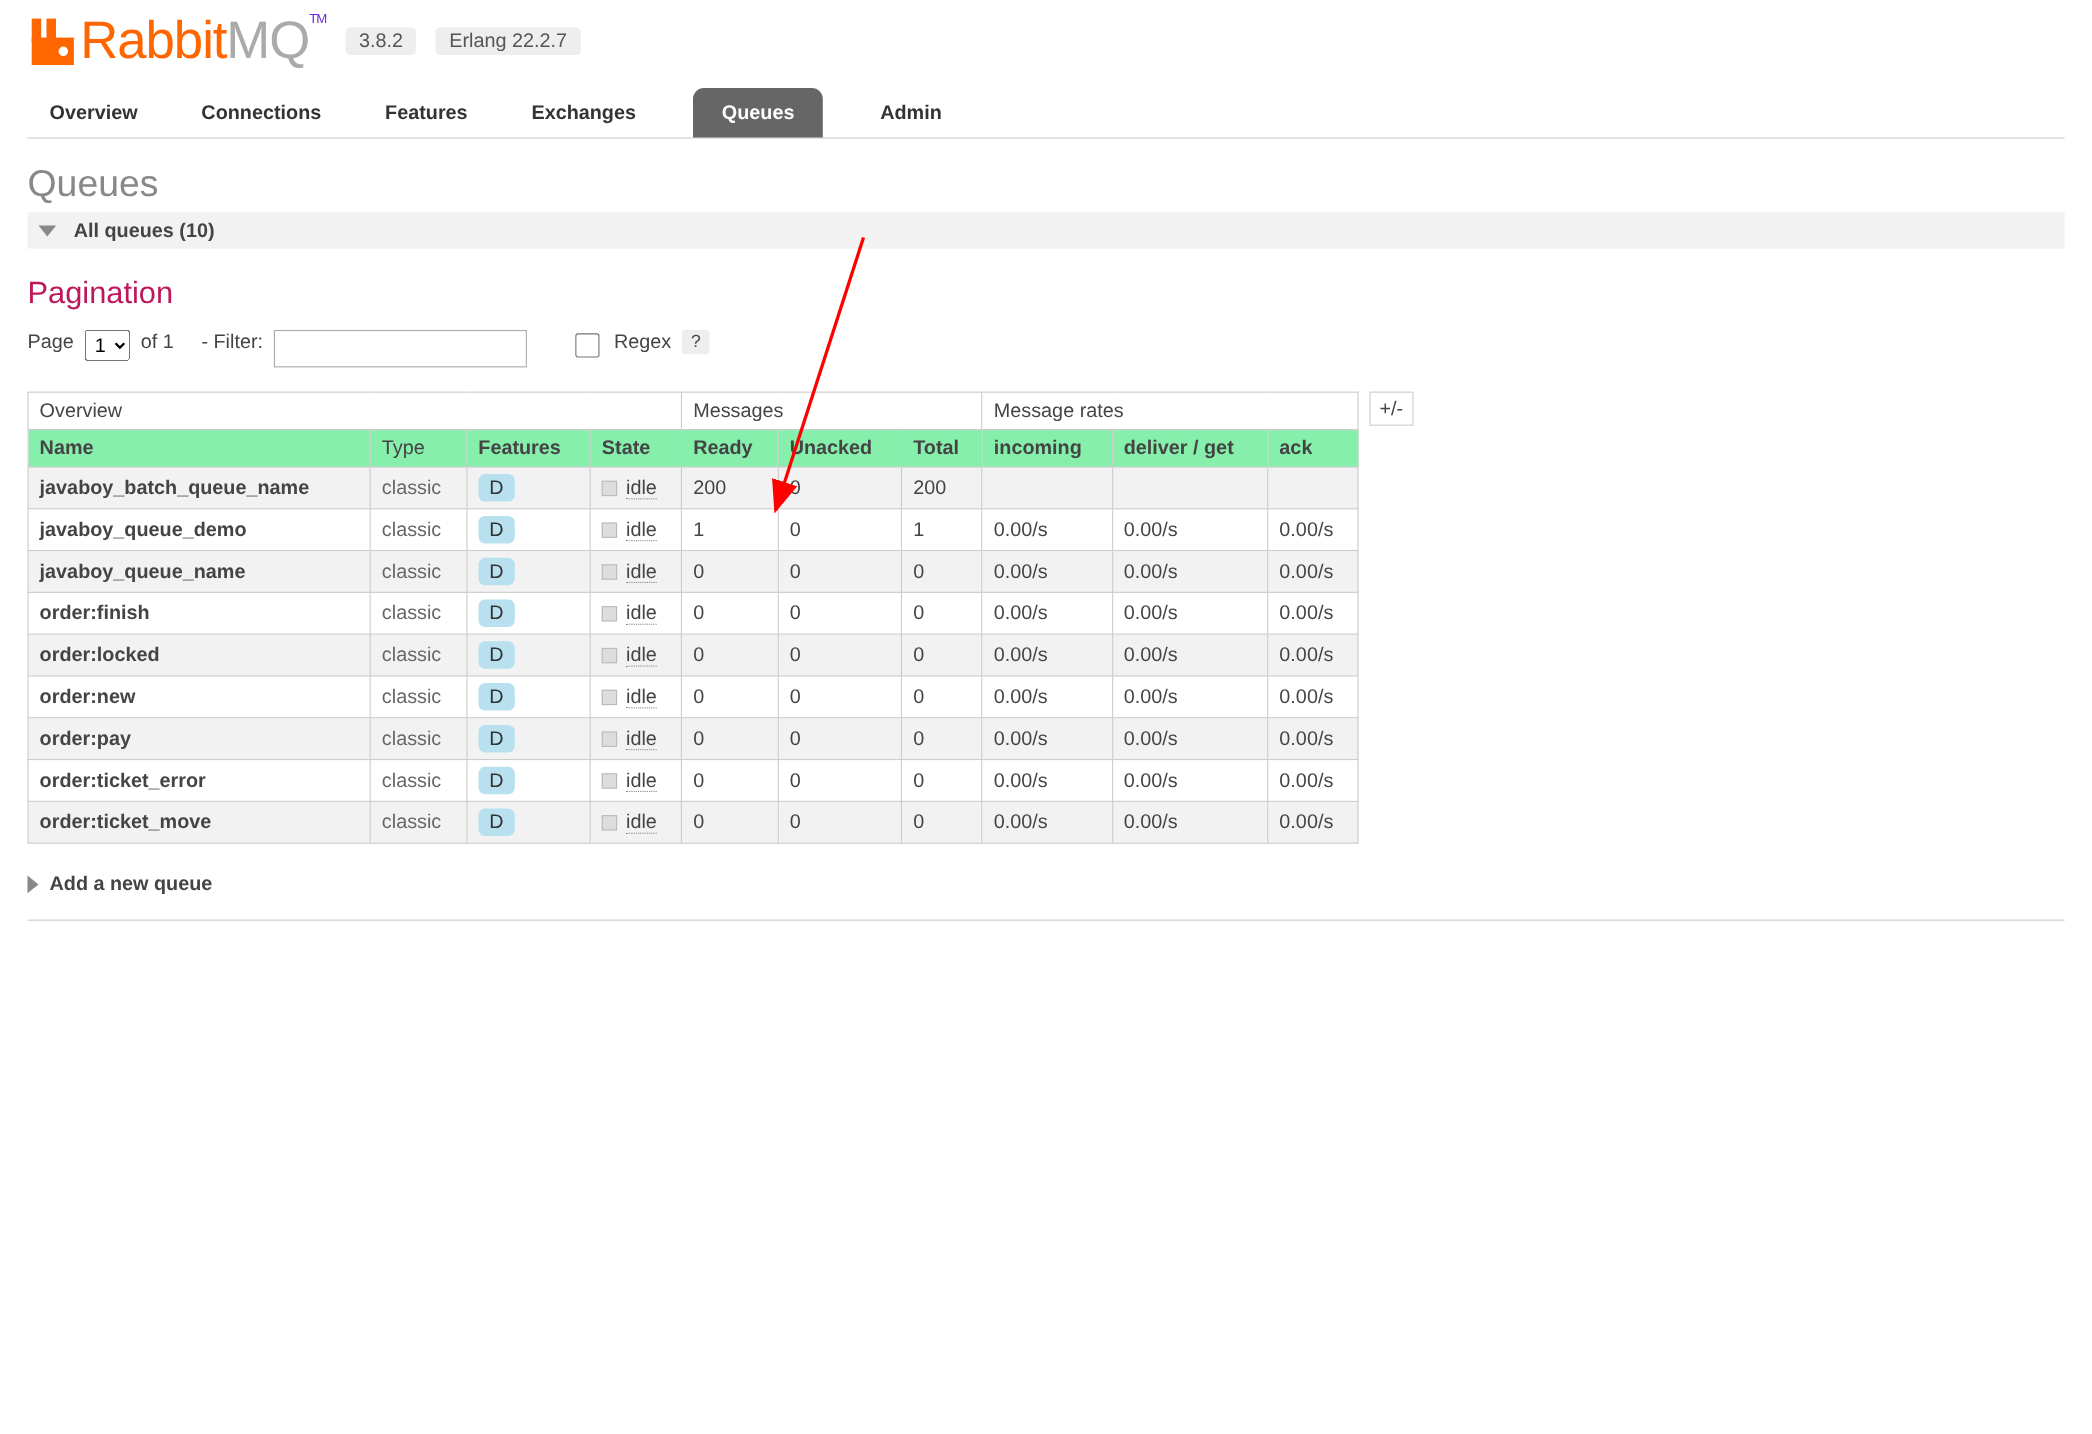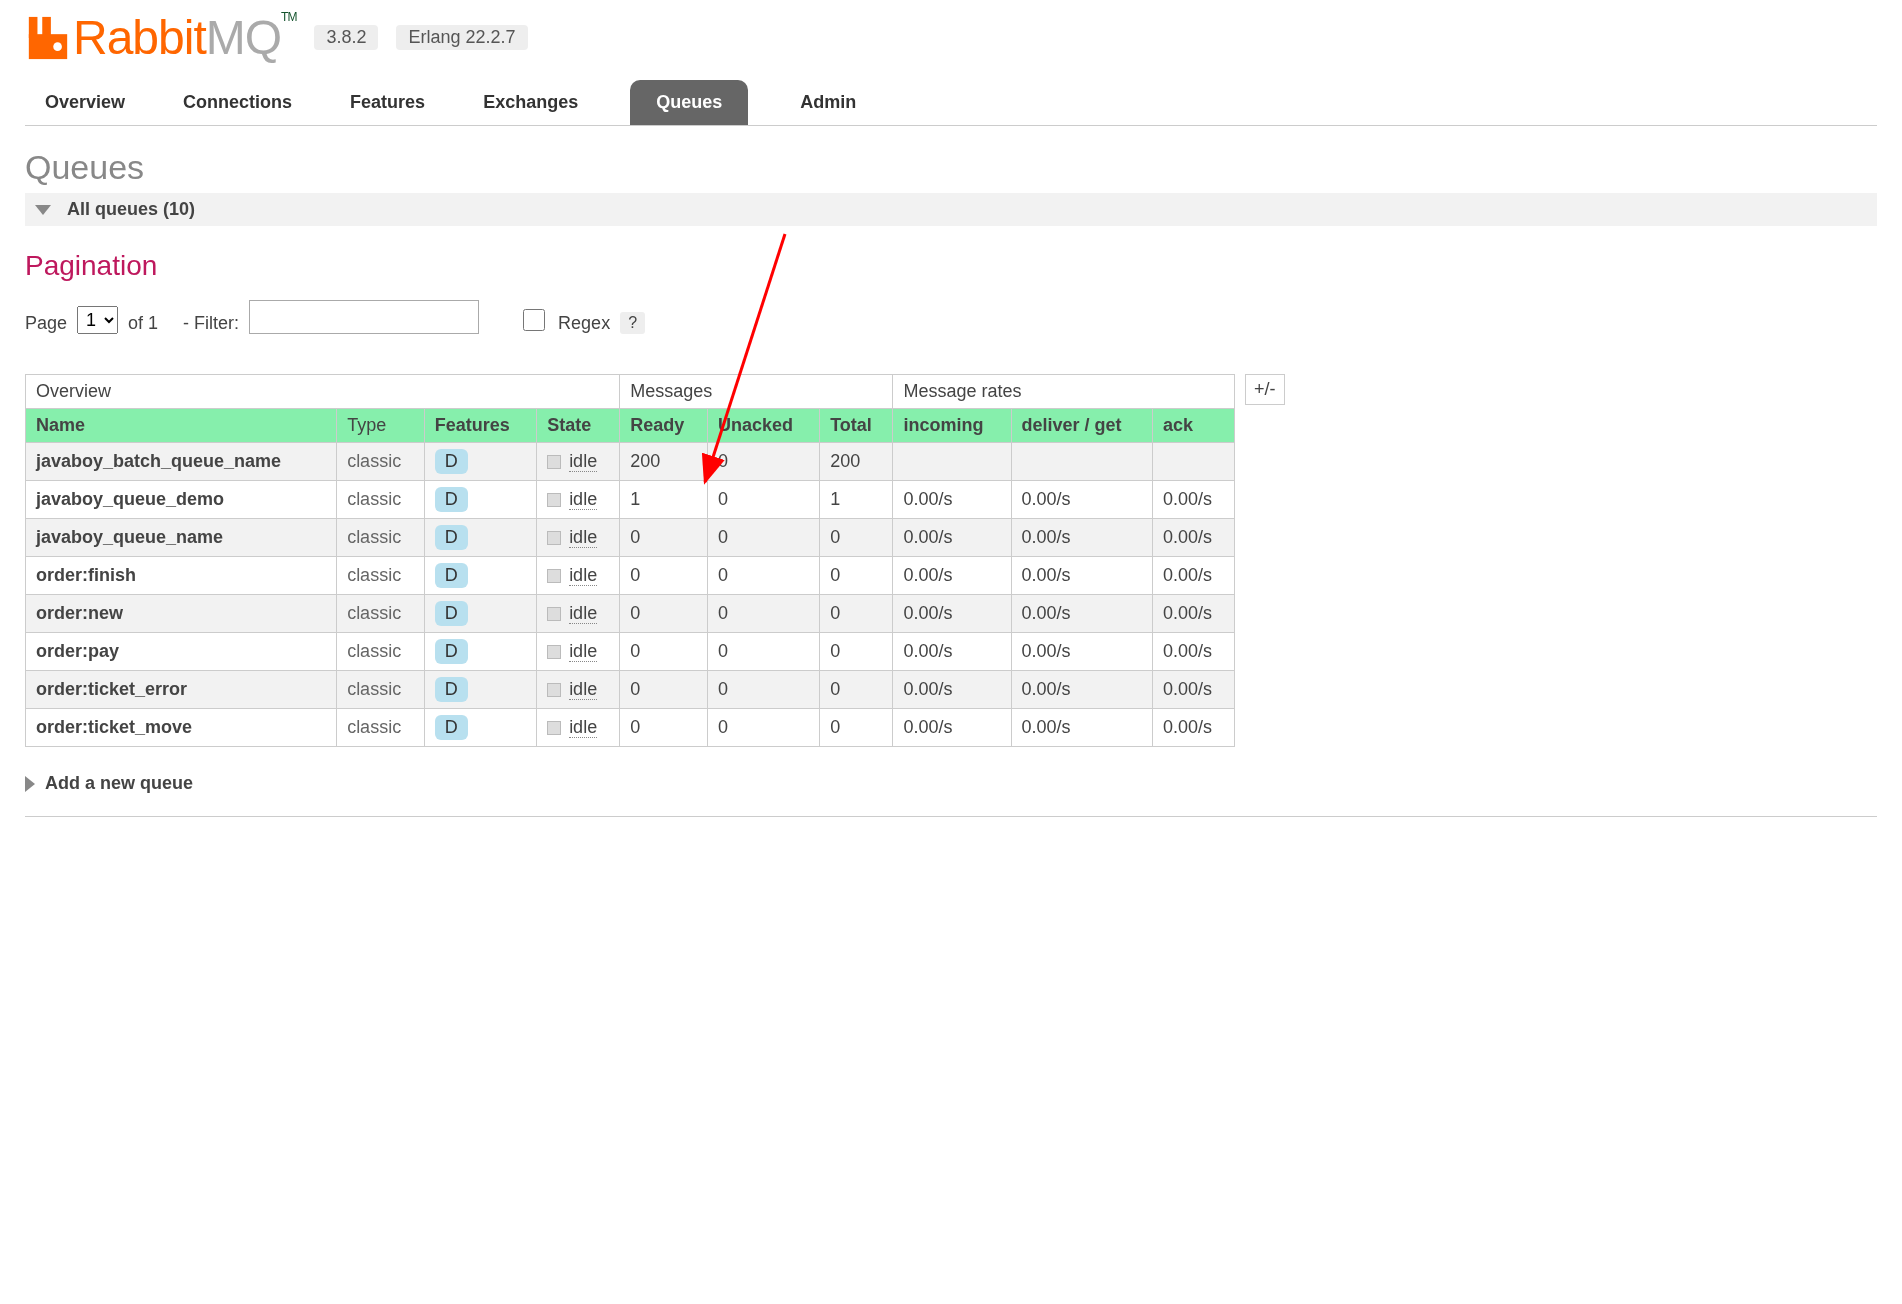--- a/index.html
+++ b/index.html
@@ -10,21 +10,21 @@
     font-size: 18px;
     color: #444;
     background: #fff;
   }
   .logo-row { display: flex; align-items: center; gap: 18px; margin-bottom: 15px; }
   .logo { display: flex; align-items: center; }
   .logo-icon { width: 46px; height: 46px; margin-right: 2px; }
   .logo-text { font-size: 48px; font-weight: 400; letter-spacing: -1px; }
   .logo-rabbit { color: #ff6600; }
   .logo-mq { color: #aaa; }
-  .logo-tm { color: #14532d; font-size: 12px; vertical-align: top; }
+  .logo-tm { color: #6d28d9; font-size: 12px; vertical-align: top; }
   .version-chip {
     background: #eee;
     border-radius: 4px;
     padding: 2px 12px;
     font-size: 18px;
     color: #555;
   }
   .tabs {
     display: flex;
     gap: 46px;
@@ -59,21 +59,21 @@
     border-right: 8px solid transparent;
     border-top: 10px solid #888;
   }
   .tri-right {
     width: 0; height: 0;
     border-top: 8px solid transparent;
     border-bottom: 8px solid transparent;
     border-left: 10px solid #888;
   }
   .pagination-label { color: #be185d; margin: 24px 0 18px 0; font-size: 28px; display:block;}
-  .pagination-row { display: flex; align-items: flex-end; gap: 10px; margin-bottom: 40px; }
+  .pagination-row { display: flex; align-items: flex-start; gap: 10px; margin-bottom: 22px; }
   .pagination-row select { font-size: 18px; padding: 2px 4px; }
   .filter-input {
     width: 230px; height: 34px; font-size:18px;
     border: 1px solid #aaa; background: #fff;
   }
   .regex-check { width: 22px; height: 22px; }
   .help-q {
     display:inline-block; background:#eee; padding:2px 8px; border-radius:3px; font-size:16px;
   }
   .table-wrap { position: relative; }
@@ -232,20 +232,32 @@
           <td class="feature-cell"><span class="d-badge">D</span></td>
           <td class="state-cell"><span class="state-box"></span><span class="idle">idle</span></td>
           <td class="num">0</td>
           <td class="num">0</td>
           <td class="num">0</td>
           <td class="num">0.00/s</td>
           <td class="num">0.00/s</td>
           <td class="num">0.00/s</td>
         </tr>
         <tr>
+          <td class="q-name">order:locked</td>
+          <td class="type-cell">classic</td>
+          <td class="feature-cell"><span class="d-badge">D</span></td>
+          <td class="state-cell"><span class="state-box"></span><span class="idle">idle</span></td>
+          <td class="num">0</td>
+          <td class="num">0</td>
+          <td class="num">0</td>
+          <td class="num">0.00/s</td>
+          <td class="num">0.00/s</td>
+          <td class="num">0.00/s</td>
+        </tr>
+        <tr>
           <td class="q-name">order:new</td>
           <td class="type-cell">classic</td>
           <td class="feature-cell"><span class="d-badge">D</span></td>
           <td class="state-cell"><span class="state-box"></span><span class="idle">idle</span></td>
           <td class="num">0</td>
           <td class="num">0</td>
           <td class="num">0</td>
           <td class="num">0.00/s</td>
           <td class="num">0.00/s</td>
           <td class="num">0.00/s</td>

